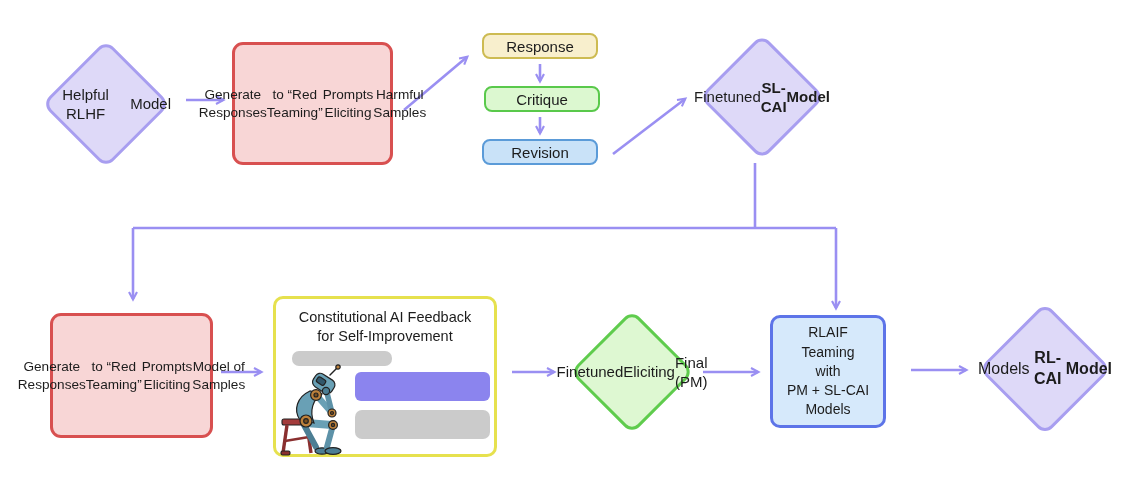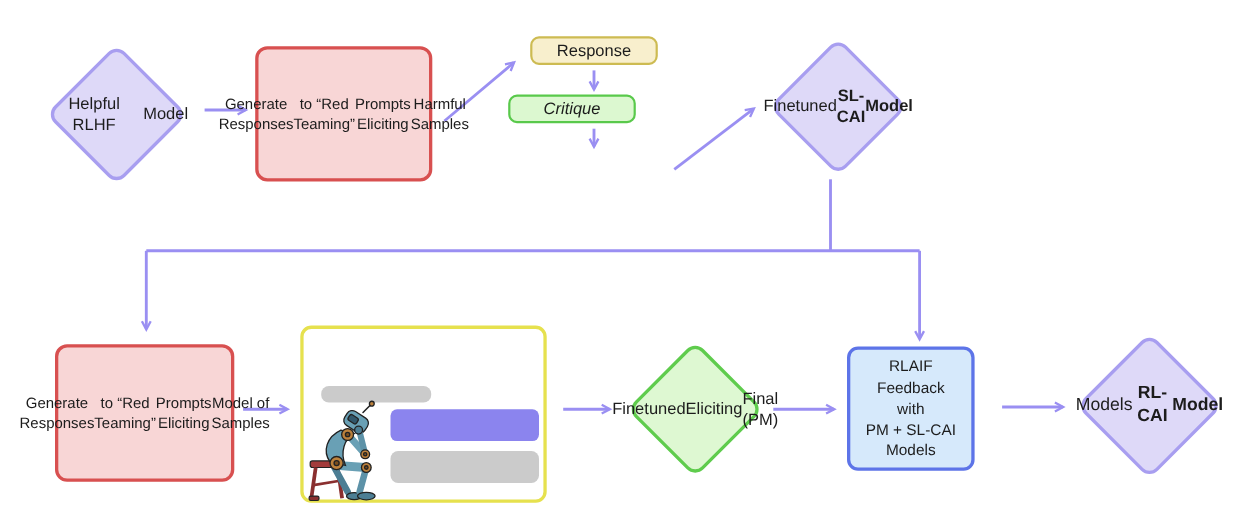--- a/index.html
+++ b/index.html
@@ -104,41 +104,48 @@
   <div class="node rbox" style="left:232px; top:42px; width:161px; height:123px;">
     <span>Generate Responses</span>
     <span>to “Red Teaming”</span>
     <span>Prompts Eliciting</span>
     <span>Harmful Samples</span>
   </div>
 
   <div class="node card yellow" style="left:482px; top:33px;">
     <span class="lbl">Response</span>
   </div>
-  <div class="node card green" style="left:462px; top:86px;font-style:italic;">
+  <div class="node card green" style="left:484px; top:86px;">
     <span class="lbl">Critique</span>
+  </div>
+  <div class="node card blue" style="left:482px; top:139px;">
+    <span class="lbl">Revision</span>
   </div>
 
   <div class="node diamond" style="left:698px; top:33px; width:128px; height:128px;">
     <div class="shape" style="width:89px; height:89px;"></div>
     <div class="label">
       <span>Finetuned</span>
       <span class="bold">SL-CAI</span>
       <span class="bold">Model</span>
     </div>
   </div>
 
   <div class="node rbox" style="left:50px; top:313px; width:163px; height:125px;">
     <span>Generate Responses</span>
     <span>to “Red Teaming”</span>
     <span>Prompts Eliciting</span>
     <span>Model of Samples</span>
   </div>
 
   <div class="node ybox" style="left:273px; top:296px; width:224px; height:161px;">
+    <div class="title">
+      <div>Constitutional AI Feedback</div>
+      <div>for Self-Improvement</div>
+    </div>
     <div class="bubble gray" style="left:16px; top:52px; width:100px; height:15px;"></div>
     <div class="bubble purple" style="left:79px; top:73px; width:135px; height:29px;"></div>
     <div class="bubble gray" style="left:79px; top:111px; width:135px; height:29px;"></div>
     <svg style="position:absolute; left:4px; top:64px;" width="78" height="94" viewBox="0 0 78 94">
 
       <g stroke="#222" stroke-width="1.1">
         <rect x="2" y="56" width="31" height="6" rx="2" fill="#a33b3b"></rect>
         <path d="M7,62 L3,90" stroke-width="3.4" stroke="#8a2f2f"></path>
         <path d="M27,62 L31,90" stroke-width="3.4" stroke="#8a2f2f"></path>
         <path d="M5,78 L29,74" stroke-width="2.4" stroke="#8a2f2f"></path>
@@ -177,21 +184,21 @@
     <div class="shape" style="width:88px; height:88px;"></div>
     <div class="label">
       <span>Finetuned</span>
       <span>Eliciting</span>
       <span>Final (PM)</span>
     </div>
   </div>
 
   <div class="node bluebox" style="left:770px; top:315px; width:116px; height:113px;">
     <span>RLAIF</span>
-    <span>Feedback</span>
+    <span>Teaming</span>
     <span>with</span>
     <span>PM + SL-CAI</span>
     <span>Models</span>
   </div>
 
   <div class="node diamond" style="left:978px; top:302px; width:134px; height:134px;">
     <div class="shape" style="width:94px; height:94px;"></div>
     <div class="label" style="font-size:16px;">
       <span>Models</span>
       <span class="bold">RL-CAI</span>

